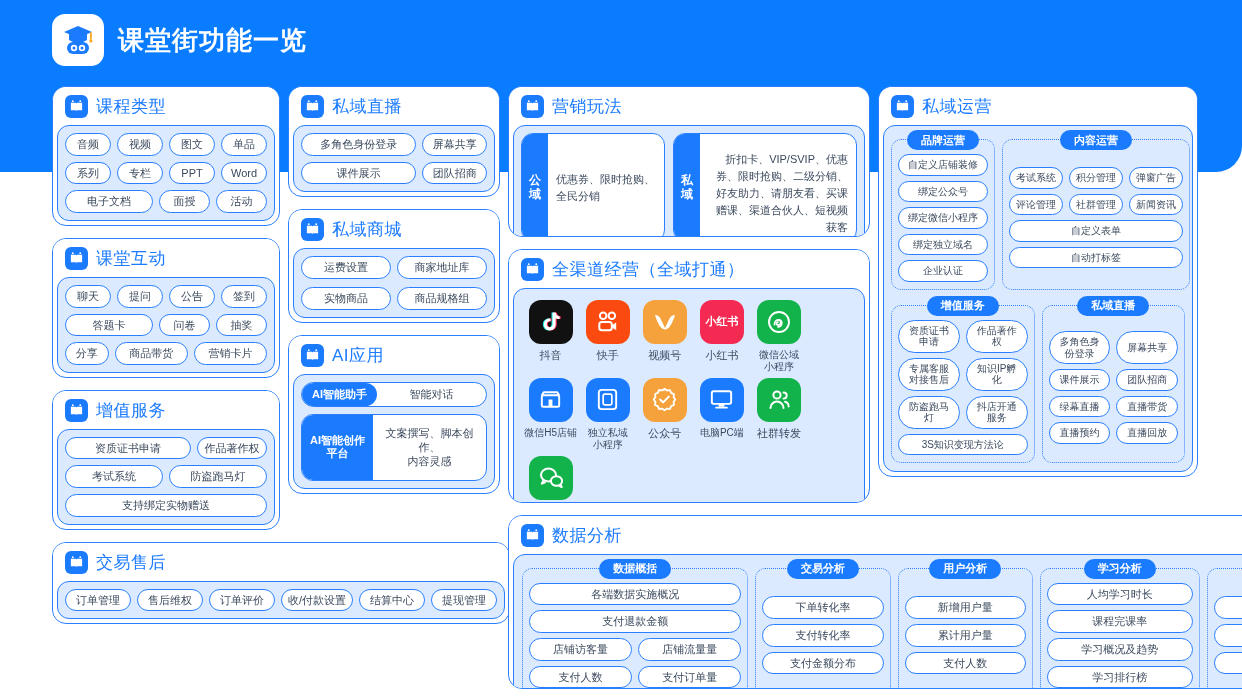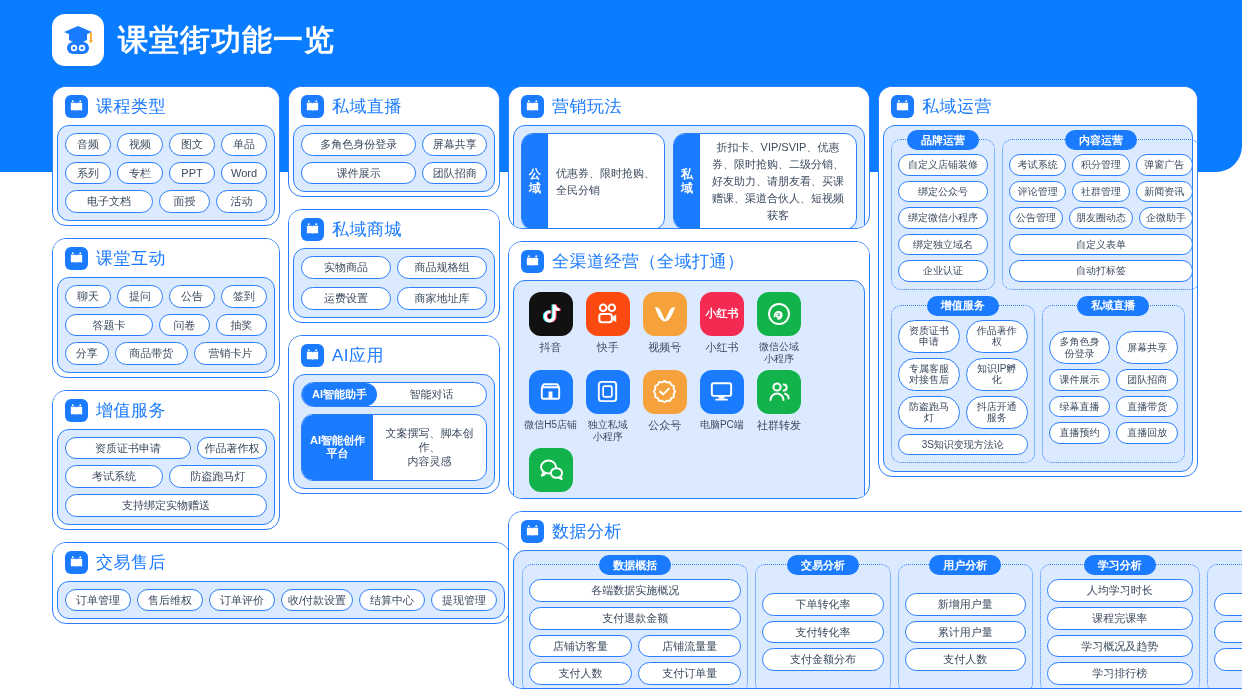--- a/index.html
+++ b/index.html
@@ -24,21 +24,21 @@
   .title-row {
     position: absolute; left: 52px; top: 14px;
     display: flex; align-items: center; gap: 14px;
   }
   .logo-badge {
     width: 52px; height: 52px; border-radius: 13px; background: #fff;
     display: flex; align-items: center; justify-content: center;
     flex: none;
   }
   .app-title {
-    color: #fff; font-size: 30px; font-weight: bold; letter-spacing: 1px;
+    color: #fff; font-size: 26px; font-weight: bold; letter-spacing: 1px;
     white-space: nowrap;
   }
 
   
   .columns {
     position: absolute; left: 0; top: 0; width: 1242px; height: 697px;
     display: flex; gap: 0; padding: 86px 10px 8px 52px;
   }
   .col { display: flex; flex-direction: column; gap: 12px; }
   .col-1 { width: 228px; margin-right: 8px; }
@@ -128,21 +128,21 @@
     background: #1b7bff; color: #fff; font-size: 12px; font-weight: bold;
     padding: 6px 6px; width: 26px; flex: none; line-height: 1.15;
     display: flex; align-items: center; justify-content: center; text-align: center;
   }
   .mk-val {
     color: #3c4a5e; font-size: 11px; line-height: 1.55; padding: 5px 8px;
     display: flex; align-items: center; flex: 1;
   }
   .mk-block.pub { flex: 0 0 144px; }
   .mk-block.pub .mk-val { text-align: left; }
-  .mk-block.priv .mk-val { text-align: center; justify-content: center; }
+  .mk-block.priv .mk-val { text-align: right; justify-content: center; margin-top: 12px; }
 
   
   .chan-grid {
     display: flex; flex-wrap: wrap; gap: 4px 2px; justify-content: flex-start;
     padding: 4px 2px 2px 2px;
   }
   .chan {
     width: 16.6%; display: flex; flex-direction: column; align-items: center; gap: 5px;
   }
   .chan-ico {
@@ -356,26 +356,26 @@
             <svg width="15" height="15" viewBox="0 0 16 16">
                 <path d="M2 4h4.6c.8 0 1.4.4 1.4 1v8c0-.6-.6-1-1.4-1H2V4zm12 0H9.4c-.8 0-1.4.4-1.4 1v8c0-.6.6-1 1.4-1H14V4z" fill="#fff"></path>
                 <circle cx="4" cy="2.3" r="1" fill="#fff"></circle>
                 <circle cx="12" cy="2.3" r="1" fill="#fff"></circle>
               </svg>
           </div>
           <div class="card-title">私域商城</div>
         </div>
         <div class="card-body" style="gap:8px;">
           <div class="row">
+            <div class="pill">运费设置</div>
+            <div class="pill">商家地址库</div>
+          </div>
+          <div class="row">
             <div class="pill">实物商品</div>
             <div class="pill">商品规格组</div>
-          </div>
-          <div class="row">
-            <div class="pill">运费设置</div>
-            <div class="pill">商家地址库</div>
           </div>
         </div>
       </div>
 
       <div class="card">
         <div class="card-head">
           <div class="head-ico">
             <svg width="15" height="15" viewBox="0 0 16 16">
                 <path d="M2 4h4.6c.8 0 1.4.4 1.4 1v8c0-.6-.6-1-1.4-1H2V4zm12 0H9.4c-.8 0-1.4.4-1.4 1v8c0-.6.6-1 1.4-1H14V4z" fill="#fff"></path>
                 <circle cx="4" cy="2.3" r="1" fill="#fff"></circle>
@@ -715,25 +715,20 @@
                 <div class="pill sm">考试系统</div>
                 <div class="pill sm">积分管理</div>
                 <div class="pill sm">弹窗广告</div>
               </div>
               <div class="row">
                 <div class="pill sm">评论管理</div>
                 <div class="pill sm">社群管理</div>
                 <div class="pill sm">新闻资讯</div>
               </div>
               <div class="row">
-                <div class="pill sm">公告管理</div>
-                <div class="pill sm">朋友圈动态</div>
-                <div class="pill sm">企微助手</div>
-              </div>
-              <div class="row">
                   <div class="pill full sm">自定义表单</div>
                 </div>
               <div class="row">
                   <div class="pill full sm">自动打标签</div>
                 </div>
             </div>
           </div>
 
           <div class="po-bottom">
             <div class="dgroup">

